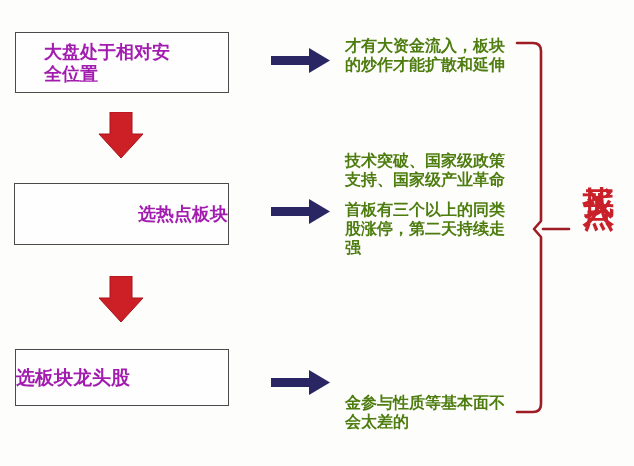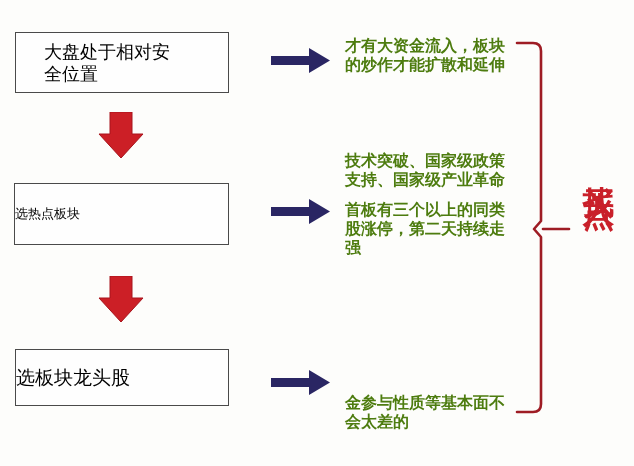--- a/index.html
+++ b/index.html
@@ -15,26 +15,26 @@
     overflow:hidden;
   }
   
   .box{
     position:absolute;
     border:1.5px solid #4a4a4a;
     background:#fefefe;
     display:flex;
     align-items:center;
     box-sizing:border-box;
-    color:#000000;
-    font-weight:normal;
+    color:#a21caf;
+    font-weight:bold;
   }
   .box .line{display:block; white-space:nowrap;}
   .box1{left:15px; top:32px; width:214px; height:61px; padding-left:28px; font-size:18px; line-height:22px;}
-  .box2{left:14px; top:183px; width:215px; height:62px; justify-content:flex-start; font-size:13px;}
+  .box2{left:14px; top:183px; width:215px; height:62px; justify-content:flex-end; font-size:18px;}
   .box3{left:15px; top:349px; width:214px; height:57px; justify-content:flex-start; font-size:19px;}
   
   .red-arrow{position:absolute; left:98px; width:46px; height:47px;}
   .red-arrow.a1{top:112px;}
   .red-arrow.a2{top:276px;}
   .blue-arrow{position:absolute; left:271px; width:60px; height:27px;}
   .blue-arrow.b1{top:47px;}
   .blue-arrow.b2{top:198px;}
   .blue-arrow.b3{top:369px;}
   

